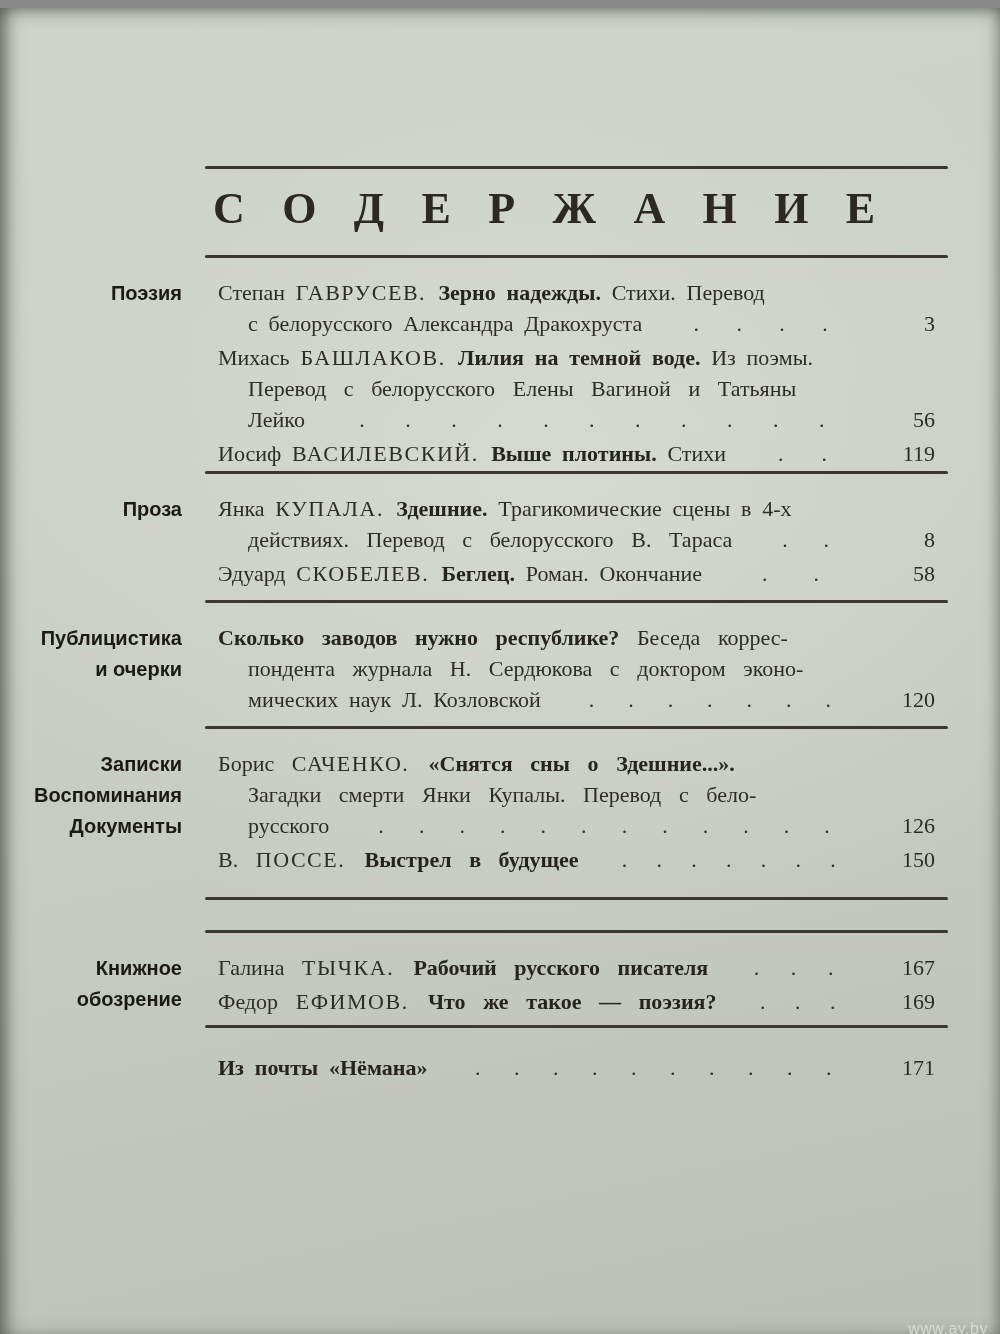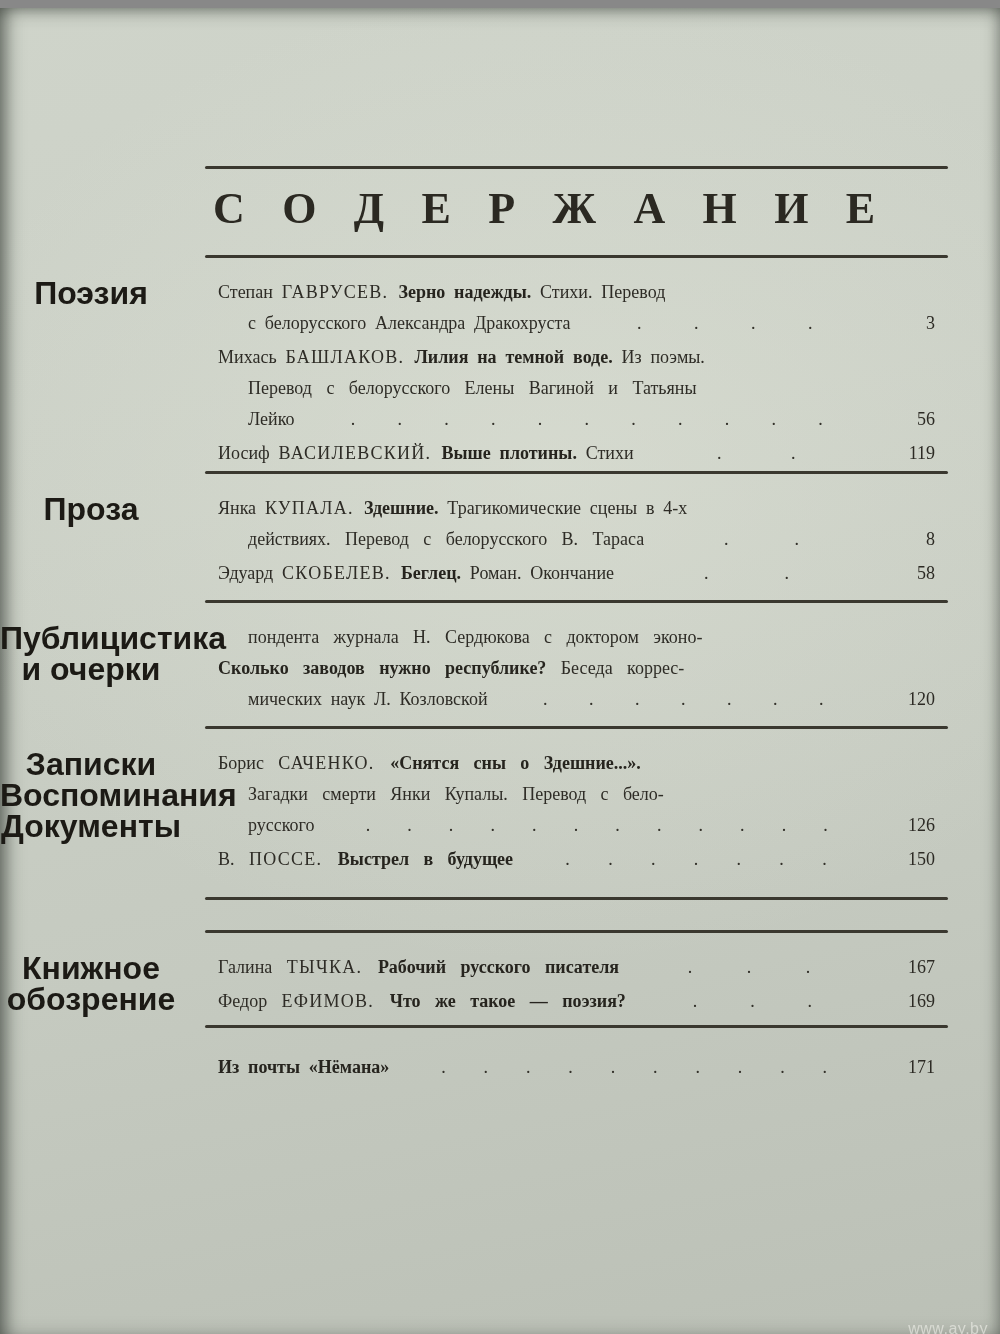--- a/index.html
+++ b/index.html
@@ -23,25 +23,25 @@
   .rule{height:3px;background:#3a382f;width:743px;margin-left:205px;border-radius:2px;}
   .rule-top{margin-top:158px;}
   .toc-title{
     margin:14px 0 20px 213px;
     font-size:44px;line-height:52px;font-weight:bold;
     letter-spacing:.30em;color:#2b2922;
     font-family:"Liberation Serif", serif;
   }
   .toc-section{display:flex;padding:19px 0 11px;}
   .sec-label{
-    width:182px;flex:0 0 182px;text-align:center;
+    width:182px;flex:0 0 182px;text-align:right;
     font-family:"Liberation Sans", sans-serif;font-weight:bold;
-    font-size:32px;line-height:31px;color:#1c1a15;padding-top:1px;
+    font-size:20px;line-height:31px;color:#1c1a15;padding-top:1px;
   }
-  .sec-body{margin-left:36px;width:717px;flex:0 0 717px;font-size:18px;line-height:31px;}
+  .sec-body{margin-left:36px;width:717px;flex:0 0 717px;font-size:22px;line-height:31px;}
   .toc-item + .toc-item{margin-top:3px;}
   .line{display:flex;align-items:baseline;}
   .line-text{white-space:pre-wrap;word-spacing:.24em;}
   .cont .line-text{margin-left:30px;}
   .ws2 .line-text{word-spacing:.55em;}
   .seg-b{font-weight:bold;color:#26241e;}
   .seg-c{letter-spacing:.07em;}
   .dots{flex:1 1 auto;display:flex;justify-content:space-evenly;margin:0 10px 0 14px;color:#33312a;}
   .dots i{font-style:normal;}
   .pagenum{flex:0 0 60px;width:60px;text-align:right;color:#2c2a24;}
@@ -155,25 +155,25 @@
           </div>
         </section>
         <div class="rule"></div>
         <section class="toc-section sec-2">
           <div class="sec-label">
             <div class="sec-label-line">Публицистика</div>
             <div class="sec-label-line">и очерки</div>
           </div>
           <div class="sec-body">
             <div class="toc-item">
+              <div class="line ws2">
+                <span class="line-text"><span class="seg-b">Сколько заводов нужно республике? </span><span class="seg-n">Беседа коррес-</span></span>
+              </div>
               <div class="line cont ws2">
                 <span class="line-text"><span class="seg-n">пондента журнала Н. Сердюкова с доктором эконо-</span></span>
-              </div>
-              <div class="line ws2">
-                <span class="line-text"><span class="seg-b">Сколько заводов нужно республике? </span><span class="seg-n">Беседа коррес-</span></span>
               </div>
               <div class="line cont">
                 <span class="line-text"><span class="seg-n">мических наук Л. Козловской</span></span>
                 <span class="dots">
                   <i>.</i>
                   <i>.</i>
                   <i>.</i>
                   <i>.</i>
                   <i>.</i>
                   <i>.</i>

